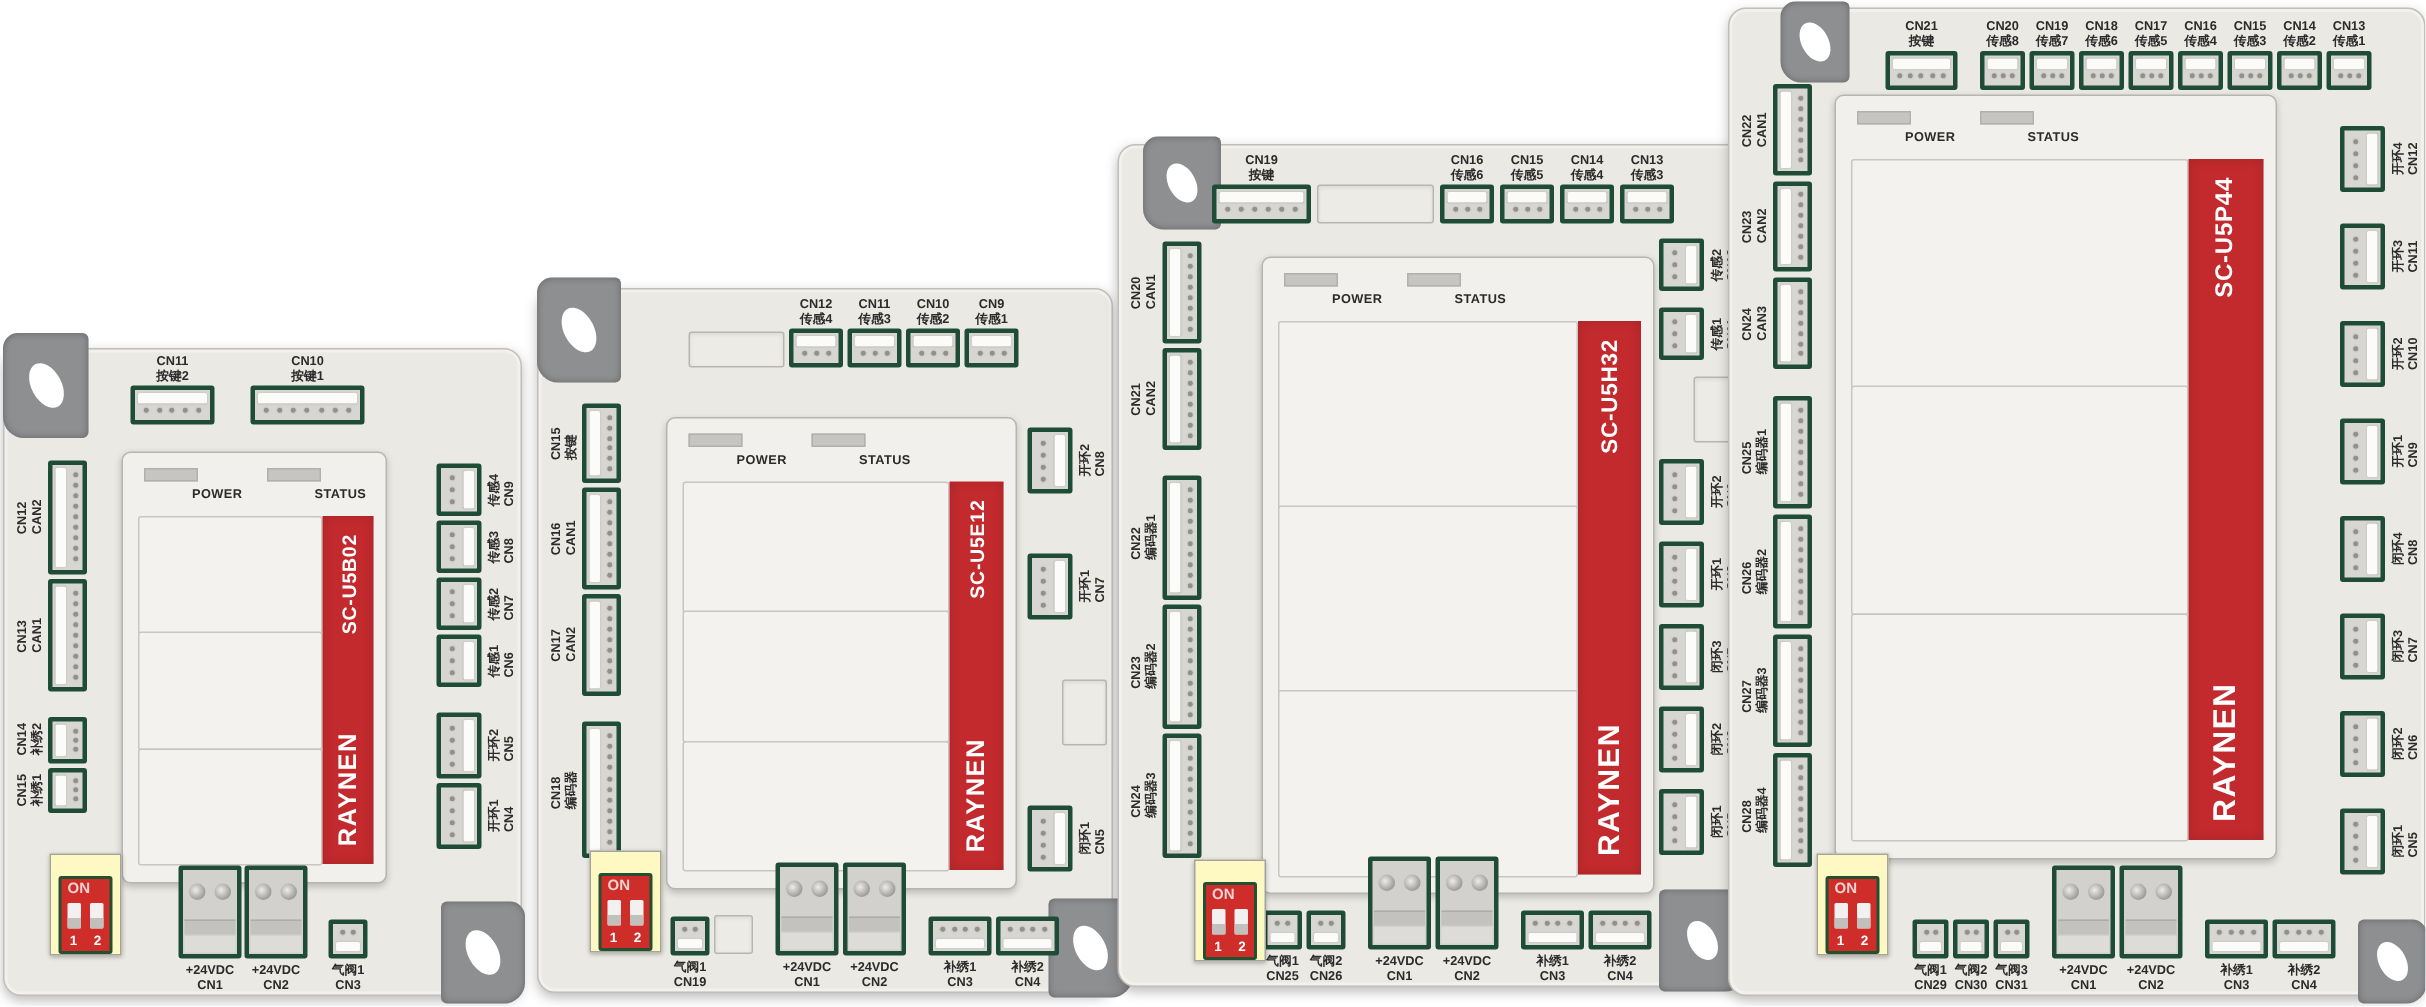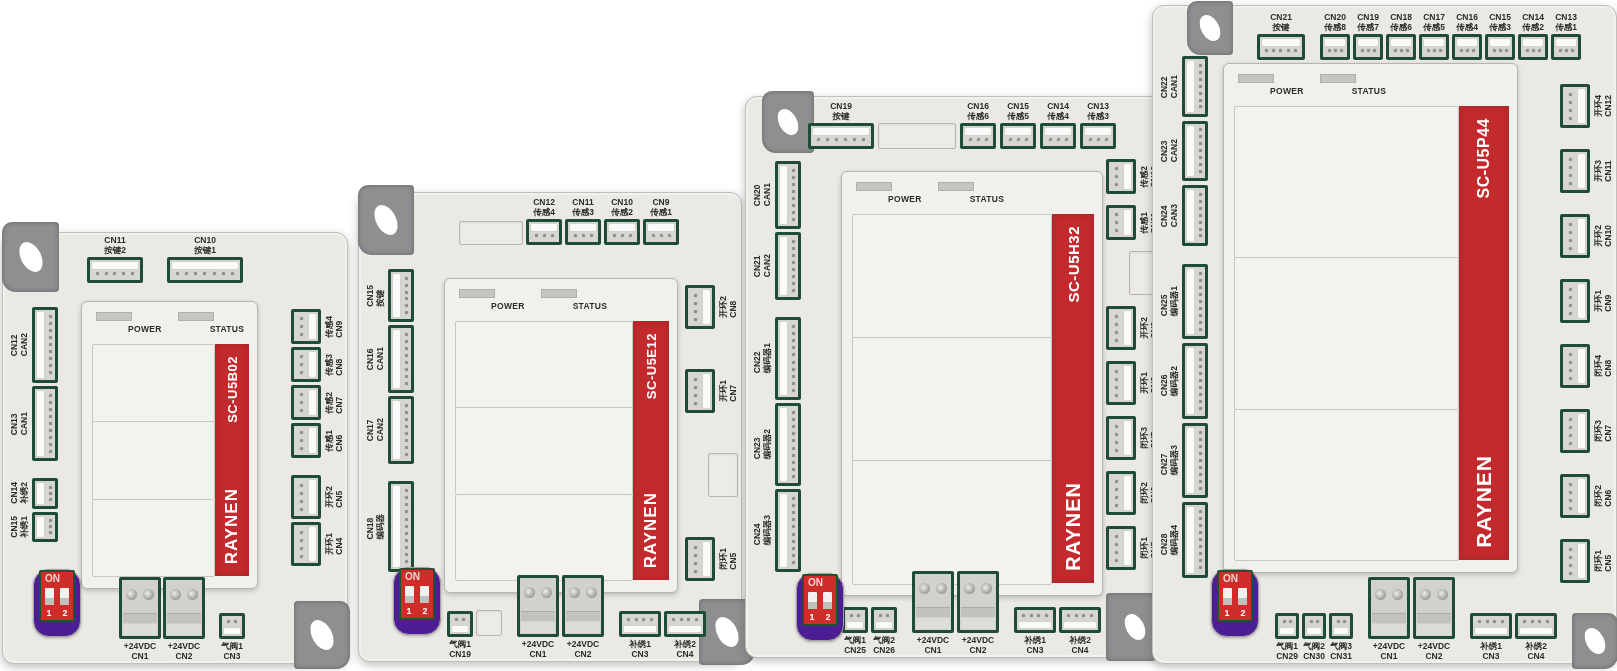--- a/index.html
+++ b/index.html
@@ -106,22 +106,22 @@
   .stripe{display:flex;flex-direction:column;justify-content:space-between;align-items:center;
           background:#c32a2e;padding:12px 0;box-shadow:inset 0 0 8px rgba(0,0,0,.15);box-sizing:border-box;}
   .b1 .stripe{width:34px;} .b2 .stripe{width:36px;} .b3 .stripe{width:42px;} .b4 .stripe{width:50px;}
   .stripe-model{writing-mode:vertical-rl;text-orientation:sideways;transform:rotate(180deg);
                 color:#fff;font-size:13px;font-weight:700;letter-spacing:.5px;white-space:nowrap;}
   .stripe-logo{writing-mode:vertical-rl;text-orientation:sideways;transform:rotate(180deg);
                color:#fff;font-size:17px;font-weight:800;letter-spacing:1px;white-space:nowrap;}
   .b3 .stripe-model{font-size:15px;} .b4 .stripe-model{font-size:16px;}
   .b3 .stripe-logo{font-size:20px;}  .b4 .stripe-logo{font-size:21px;}
 
-  .dip{position:absolute;width:46px;height:66px;background:#4c1d95;border:1px solid #a5a3a0;border-radius:16px;
-       display:flex;align-items:flex-start;justify-content:center;box-shadow:0 1px 3px rgba(0,0,0,.3);}
+  .dip{position:absolute;width:46px;height:66px;background:#fef9c3;border:1px solid #a5a3a0;border-radius:0;
+       display:flex;align-items:flex-end;justify-content:center;box-shadow:0 1px 3px rgba(0,0,0,.3);}
   .b1 .dip{left:30px;bottom:26px;} .b2 .dip{left:34px;bottom:26px;}
   .b3 .dip{left:50px;bottom:16px;} .b4 .dip{left:58px;bottom:26px;}
   .dip-red{width:36px;height:52px;background:#ce2d2a;border:2px solid #23502f;border-radius:2px;
            display:flex;flex-direction:column;align-items:center;justify-content:space-between;
            padding:2px 0;box-sizing:border-box;}
   .dip-on{font-size:10px;font-weight:700;color:#f0d3d0;align-self:flex-start;margin-left:4px;line-height:1;}
   .dip-switches{display:flex;gap:6px;}
   .dip-sw{width:9px;height:17px;background:#f2f1ef;border-radius:1px;box-shadow:inset 0 -7px 0 #c2c0bc;}
   .dip-nums{display:flex;gap:11px;font-size:9px;font-weight:700;color:#fff;line-height:1;}
 </style>

